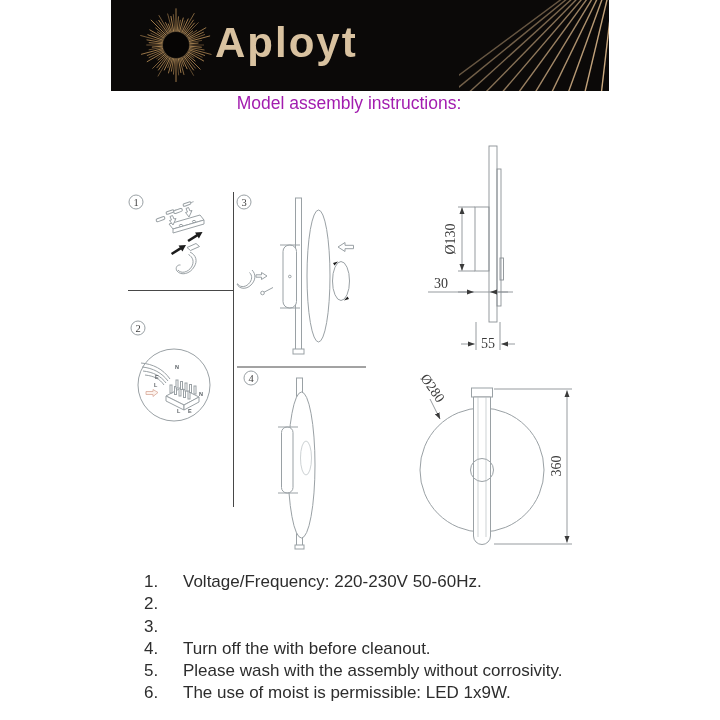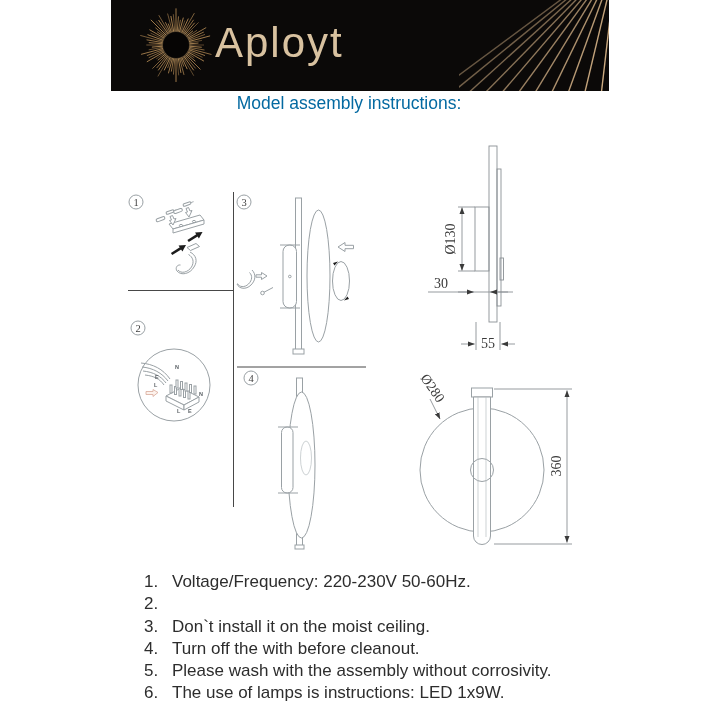--- a/index.html
+++ b/index.html
@@ -5,45 +5,45 @@
   html,body{margin:0;padding:0;background:#ffffff;}
   #page{position:relative;width:720px;height:720px;background:#ffffff;overflow:hidden;
         font-family:"Liberation Sans",sans-serif;}
 
   
   #header{position:absolute;left:111px;top:0;width:498px;height:91px;background:#0b0908;overflow:hidden;}
   #burst{position:absolute;left:25px;top:5px;width:80px;height:80px;}
   #burst-core{position:absolute;left:52px;top:32px;width:26px;height:26px;border-radius:50%;
               background:#060504;box-shadow:0 0 6px 2px rgba(215,180,125,.35);}
   #brand{position:absolute;left:104px;top:50%;transform:translateY(-56%);
-         font-size:42px;font-weight:400;letter-spacing:2px;color:#d9c2a0;}
+         font-size:42px;font-weight:700;letter-spacing:2px;color:#d9c2a0;}
   #rays{position:absolute;right:0;top:0;width:150px;height:91px;}
 
   
   #title{position:absolute;left:100px;top:93px;width:498px;text-align:center;
-         color:#0369a1;font-size:17.5px;line-height:21.5px;font-weight:500;}
+         color:#a21caf;font-size:17.5px;line-height:21.5px;font-weight:500;}
 
   
   #diagrams{position:absolute;left:0;top:0;width:720px;height:720px;}
   .ln{stroke:#9aa1a5;fill:none;stroke-width:1;}
   .lnw{stroke:#9aa1a5;fill:#ffffff;stroke-width:1;}
   .lnt{stroke:#b8bec2;fill:none;stroke-width:.7;}
   .dim{stroke:#8a9094;fill:none;stroke-width:.9;}
   .dimtxt{font:14px "Liberation Serif",serif;fill:#3a3a3a;}
   .steptxt{font:10.5px "Liberation Serif",serif;fill:#3f3f3f;}
   .wiretxt{font:bold 5.5px "Liberation Sans",sans-serif;fill:#5a6065;}
   .divider{stroke:#474747;stroke-width:1;}
   .blk{fill:#1c1c1c;}
 
   
   #instructions{position:absolute;left:144px;top:571px;margin:0;padding:0;list-style:none;
                 color:#2d2d2d;font-size:17px;line-height:22.3px;}
   #instructions li{display:flex;}
   #instructions .num{display:inline-block;width:21px;}
-  #instructions .txt{display:inline-block;margin-left:7px;}
+  #instructions .txt{display:inline-block;margin-left:18px;}
 </style>
 </head>
 <body>
 
 <div id="page">
 
   <div id="header">
     <svg id="burst" viewBox="0 0 80 80">
         <line x1="53.50" y1="40.00" x2="68.00" y2="40.00" stroke="#c99a5e" stroke-width="0.8" opacity="0.50"></line>
         <line x1="53.45" y1="41.18" x2="65.75" y2="42.25" stroke="#c99a5e" stroke-width="0.8" opacity="0.98"></line>
@@ -336,28 +336,27 @@
   <ol id="instructions">
     <li>
       <span class="num">1.</span>
       <span class="txt">Voltage/Frequency: 220-230V 50-60Hz.</span>
     </li>
     <li>
       <span class="num">2.</span>
     </li>
     <li>
       <span class="num">3.</span>
-      <span class="txt">Don`t install it on the moist ceiling.</span>
     </li>
     <li>
       <span class="num">4.</span>
       <span class="txt">Turn off the with before cleanout.</span>
     </li>
     <li>
       <span class="num">5.</span>
       <span class="txt">Please wash with the assembly without corrosivity.</span>
     </li>
     <li>
       <span class="num">6.</span>
-      <span class="txt">The use of lamps is instructions: LED 1x9W.</span>
+      <span class="txt">The use of moist is permissible: LED 1x9W.</span>
     </li>
   </ol>
 </div>
 
 </body></html>

